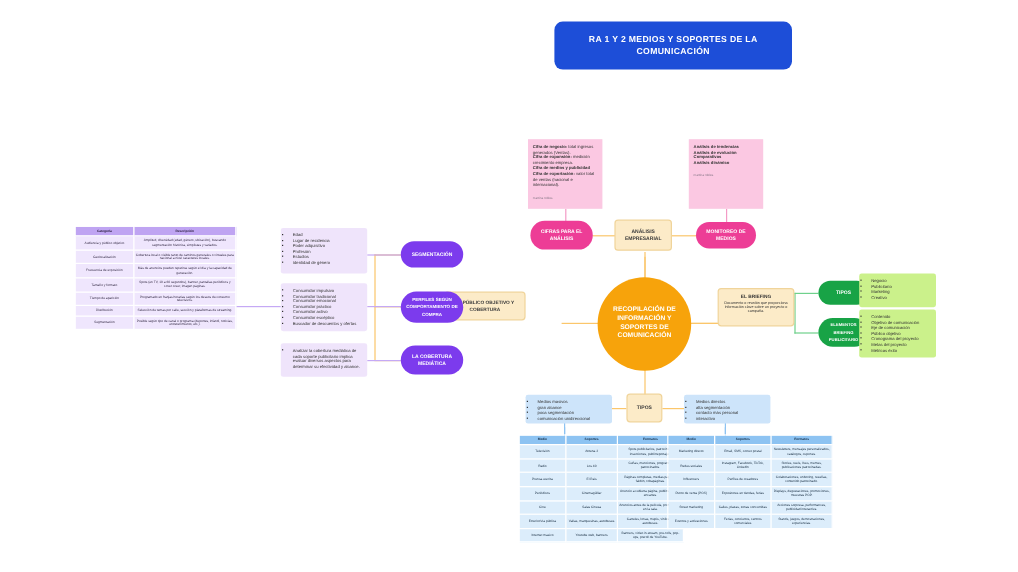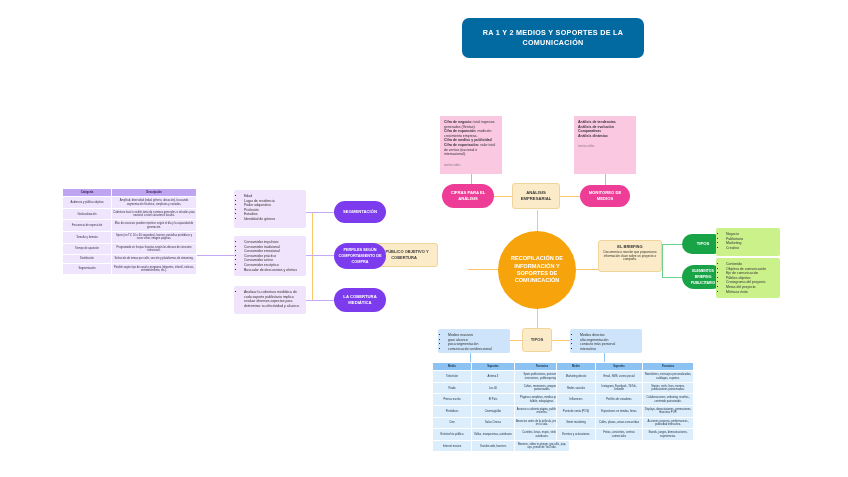--- a/index.html
+++ b/index.html
@@ -3,21 +3,21 @@
 <meta charset="utf-8">
 <style>
   html,body{margin:0;padding:0;}
   body{
     width:848px;height:477px;background:#ffffff;position:relative;
     font-family:"Liberation Sans", sans-serif;overflow:hidden;
   }
   .node{position:absolute;box-sizing:border-box;display:flex;align-items:center;justify-content:center;text-align:center;}
   
   #title{
-    left:462px;top:18px;width:182px;height:40px;background:#0369a1;border-radius:7px;
+    left:462px;top:18px;width:198px;height:40px;background:#1d4ed8;border-radius:7px;
     color:#ffffff;font-size:7.2px;font-weight:600;letter-spacing:.3px;line-height:10px;padding:2px 8px;
   }
   
   #central{
     left:498px;top:231px;width:78px;height:78px;border-radius:50%;background:#F7A30B;
     color:#ffffff;font-size:5.6px;font-weight:700;line-height:7.4px;padding:4px;
   }
   
   .pill{border-radius:40px;color:#ffffff;font-weight:700;line-height:6.2px;padding:2px 4px;}
   .purple{background:#7C3BED;}

